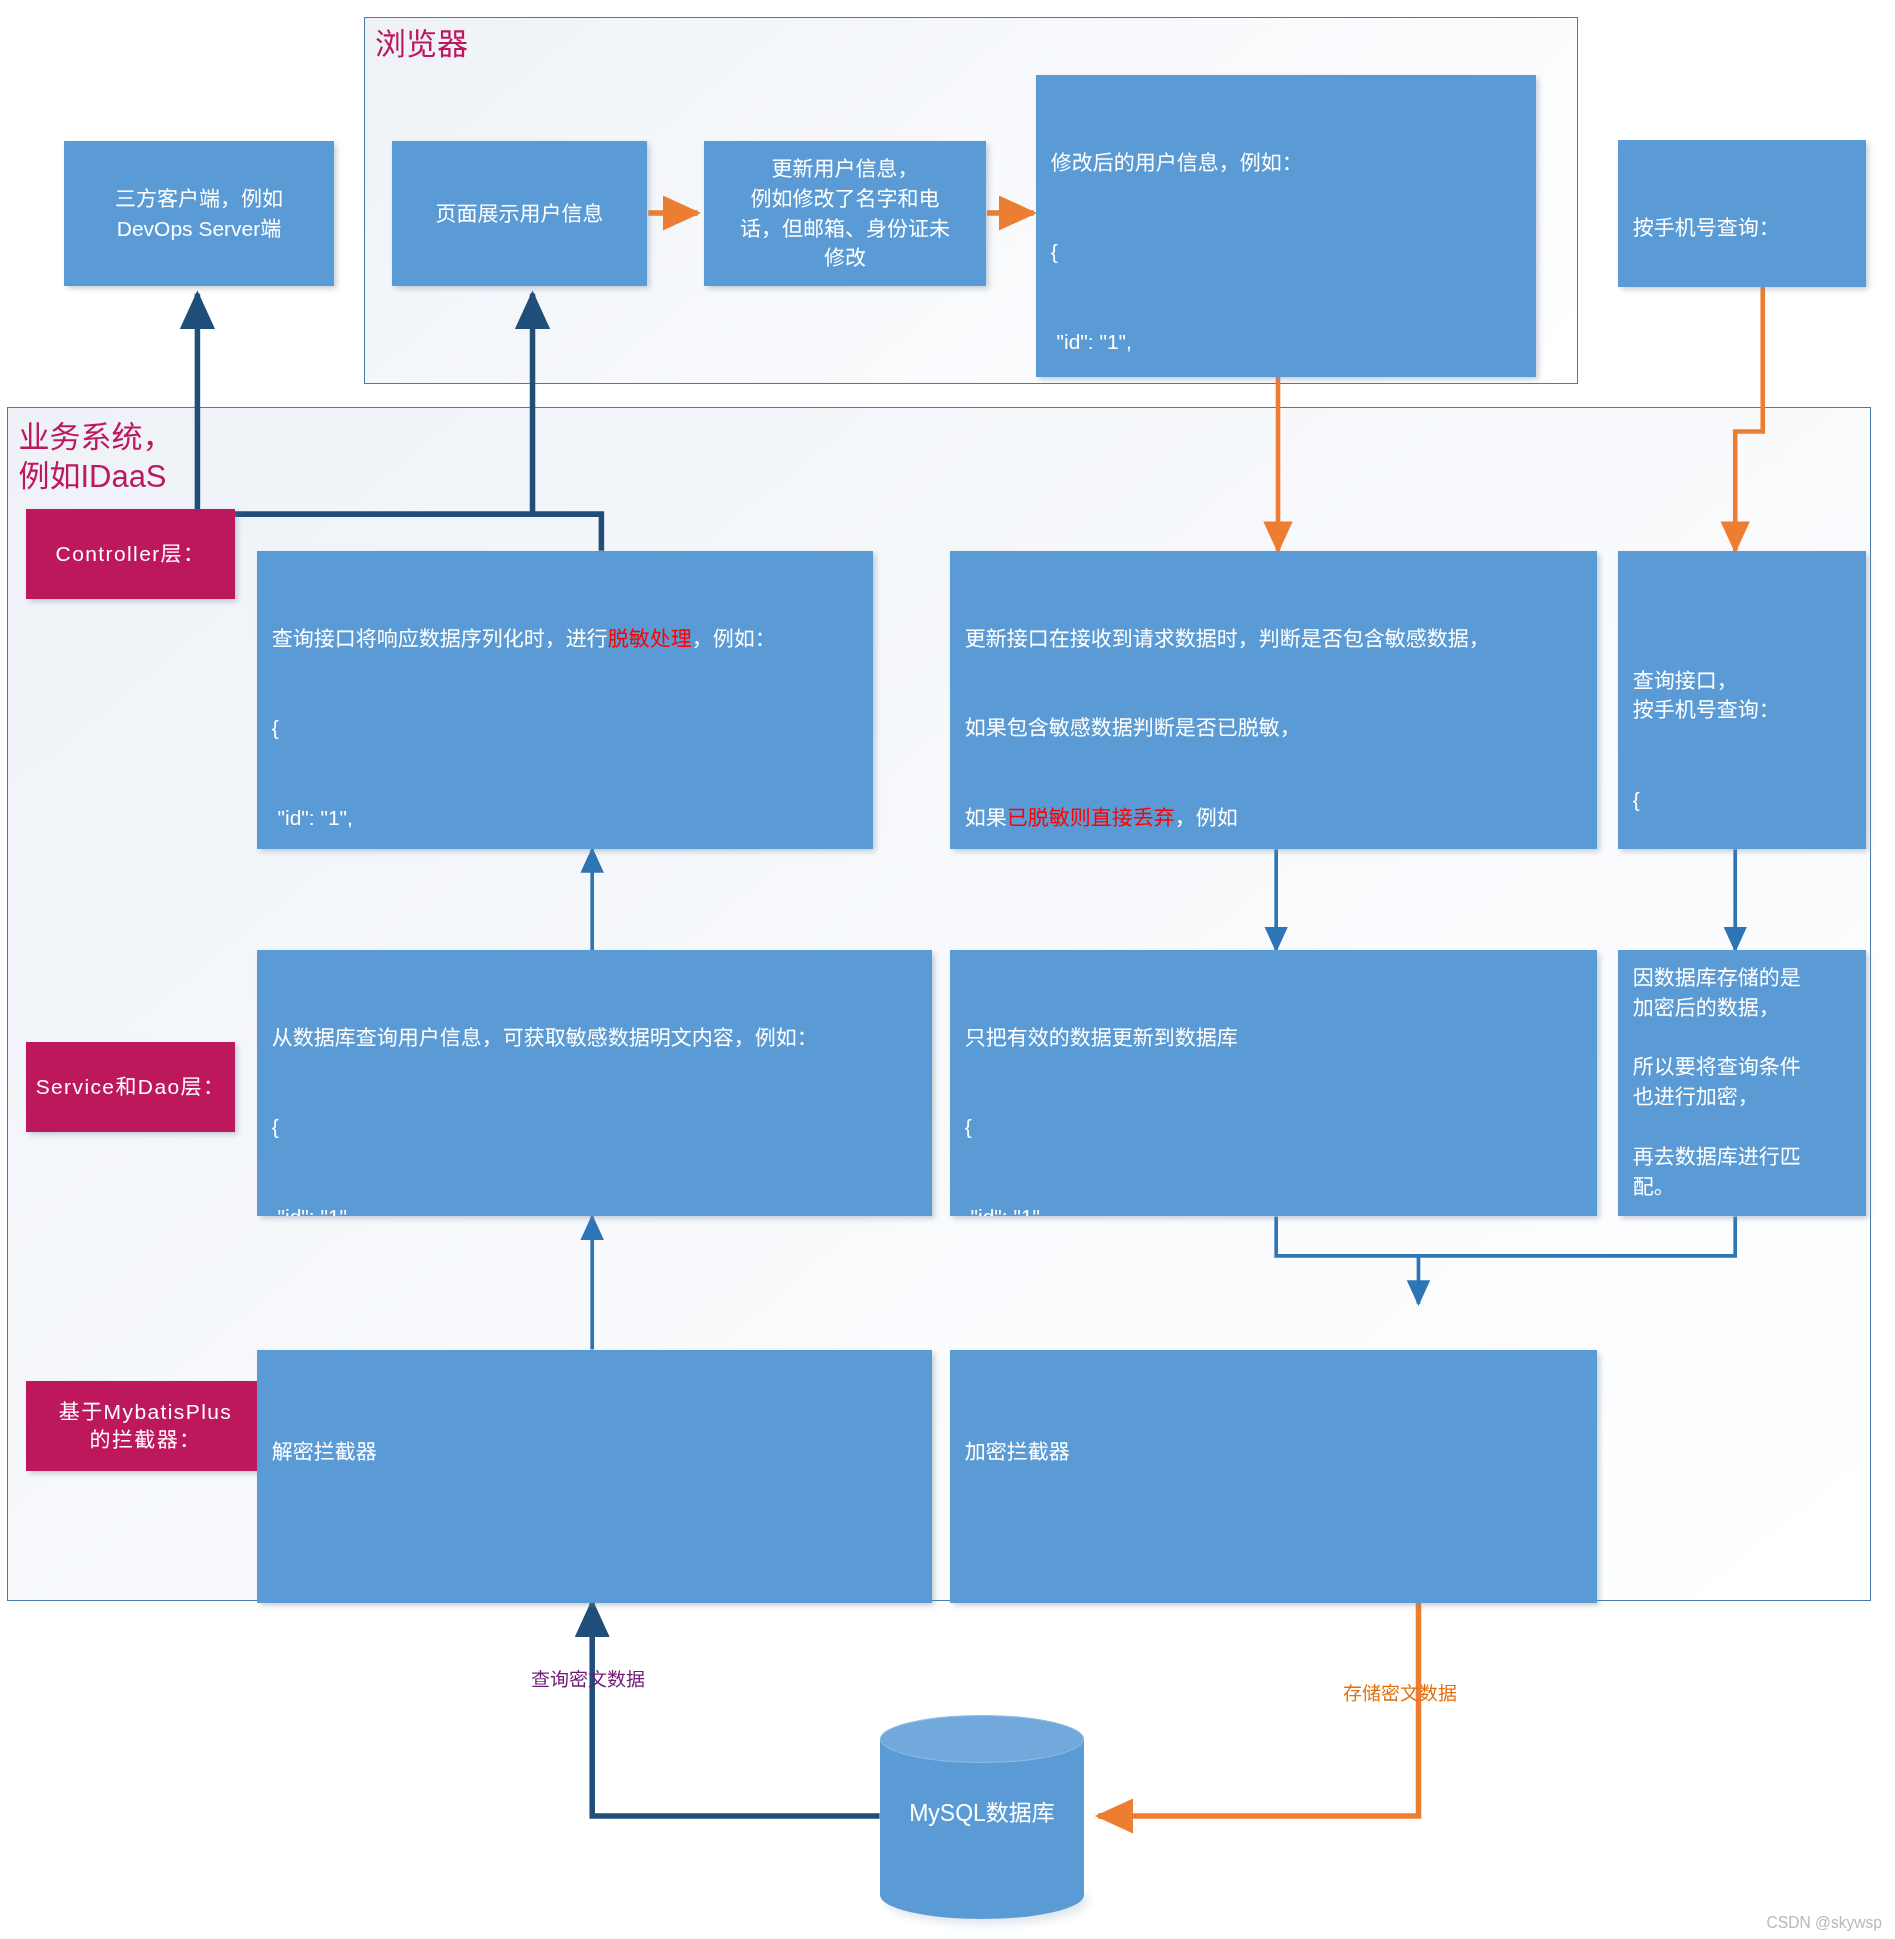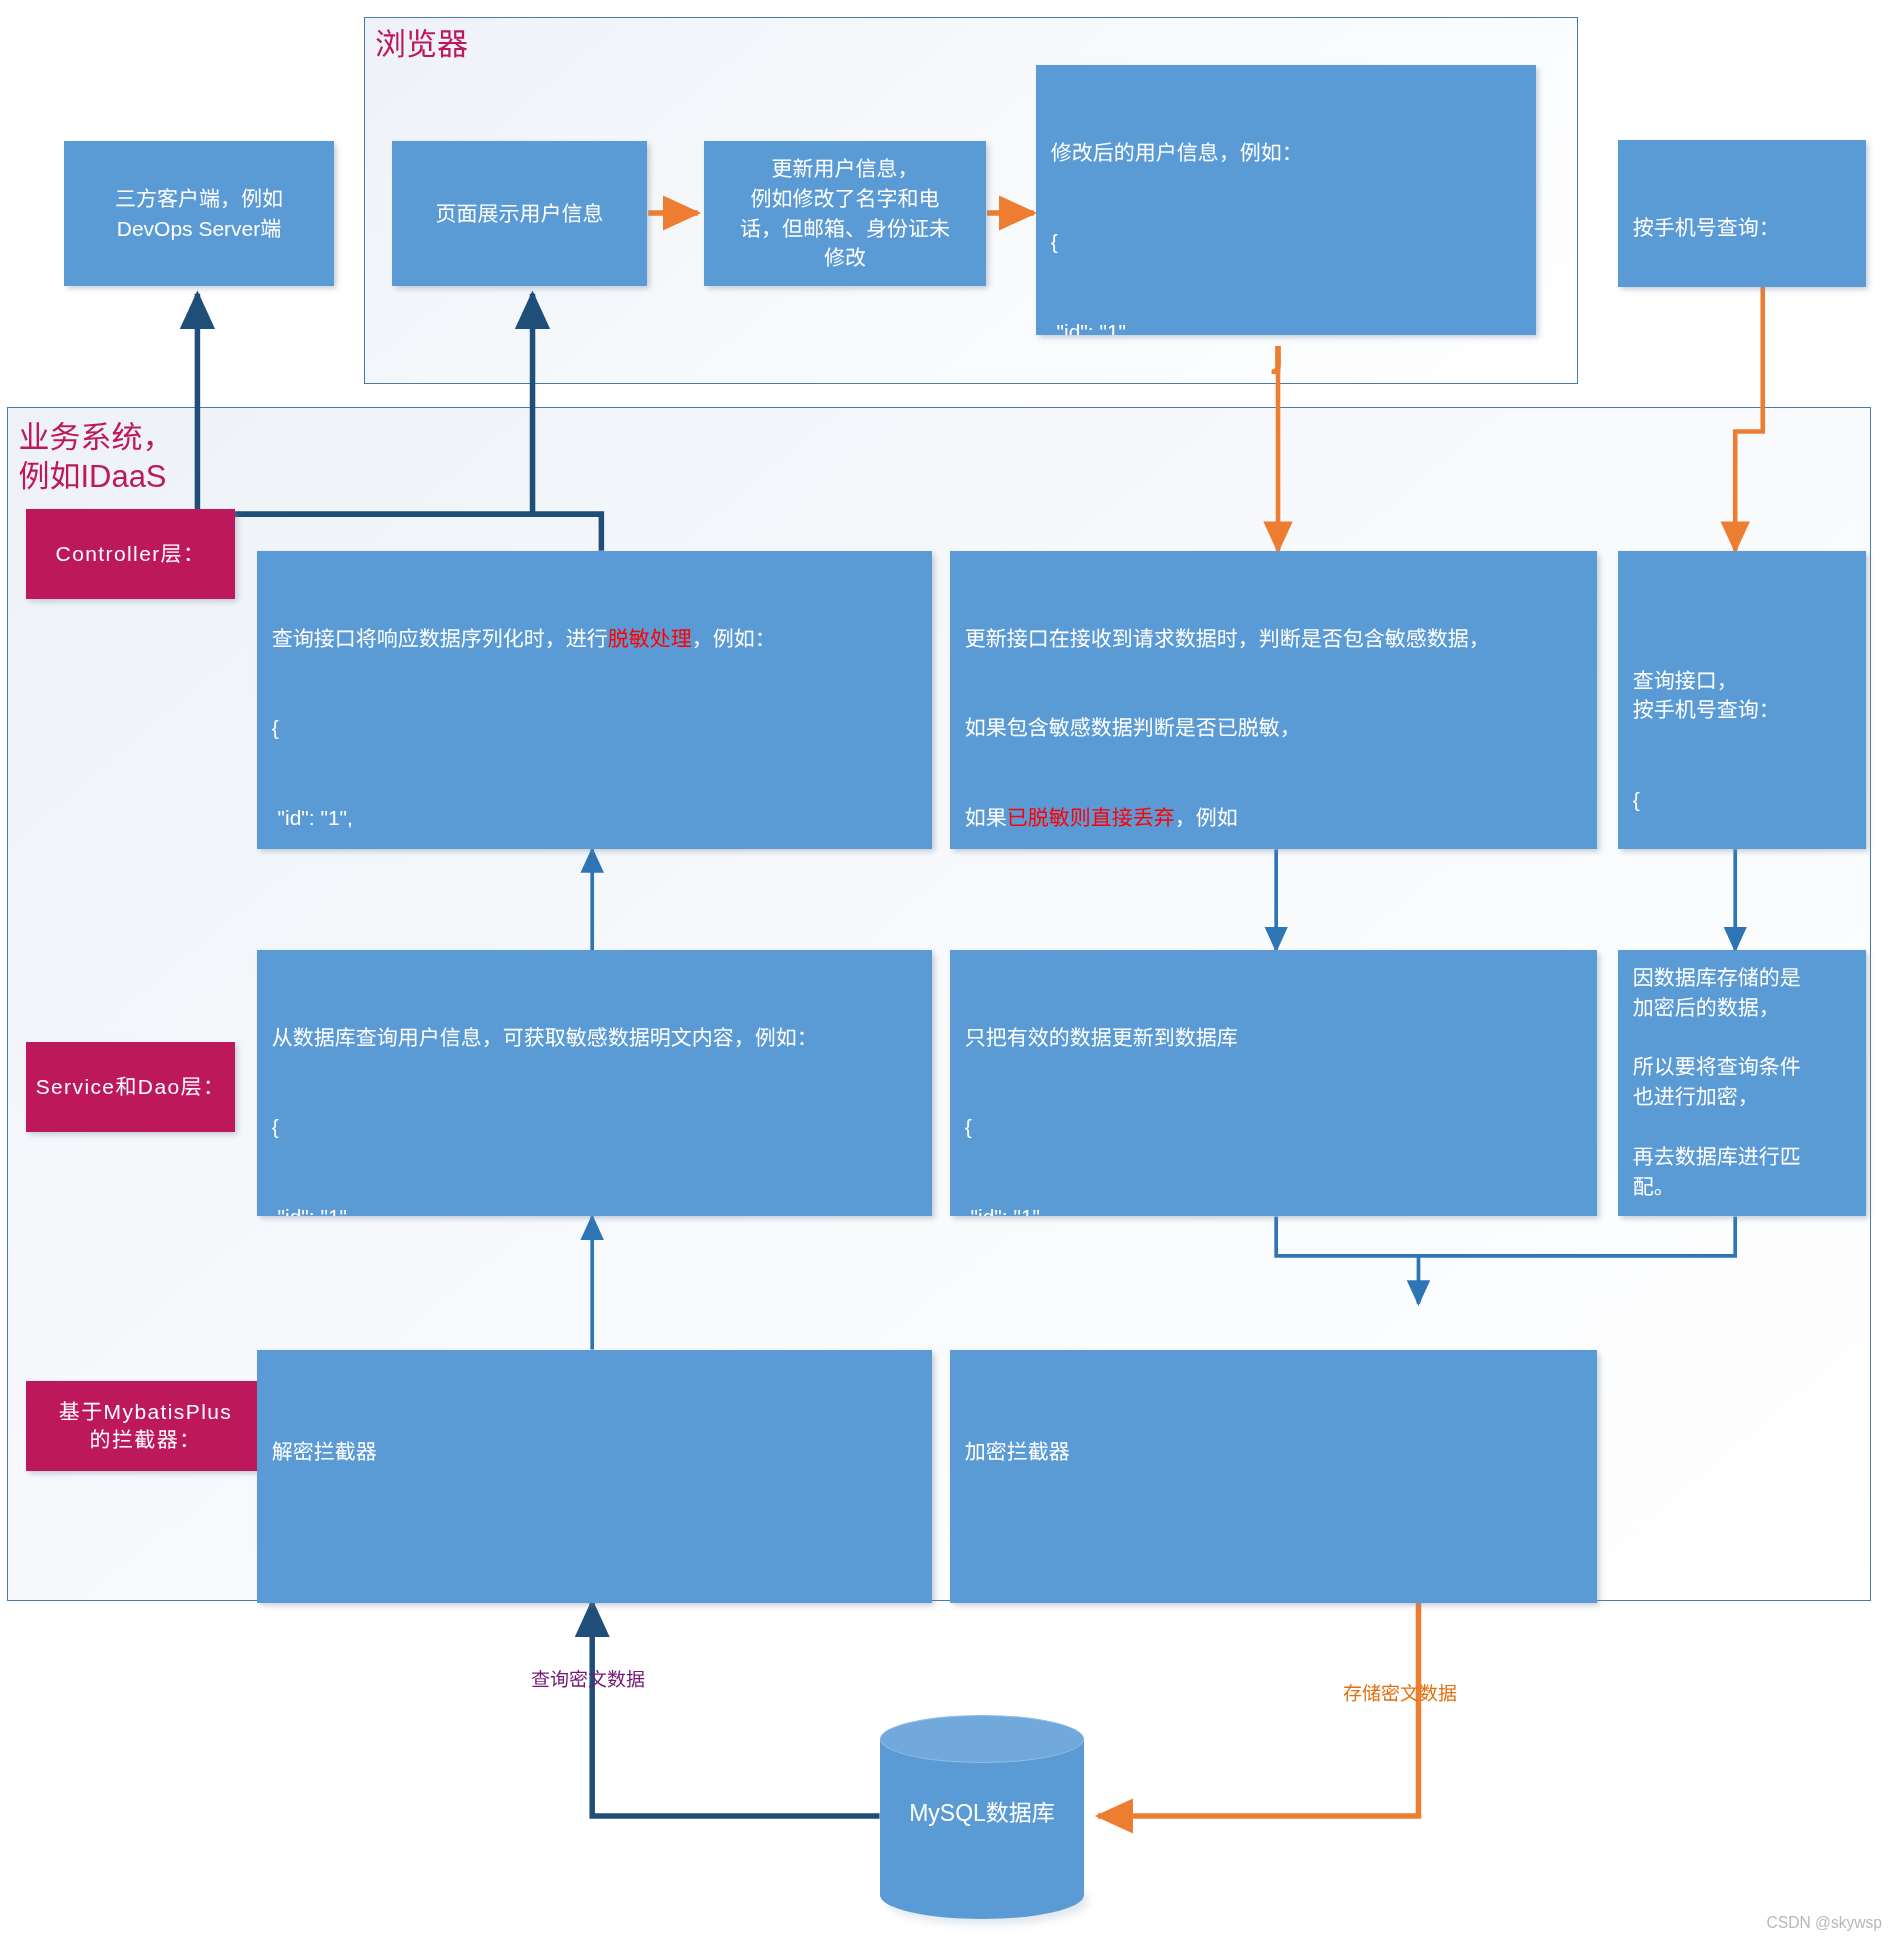--- a/index.html
+++ b/index.html
@@ -209,39 +209,39 @@
   <div class="box center" style="left:64px;top:141px;width:270px;height:145px;">三方客户端，例如
 DevOps Server端</div>
 
   <div class="box center" style="left:392px;top:141px;width:255px;height:145px;">页面展示用户信息</div>
 
   <div class="box center" style="left:704px;top:141px;width:282px;height:145px;">更新用户信息，
 例如修改了名字和电
 话，但邮箱、身份证未
 修改</div>
 
-  <div class="box" style="left:1036px;top:65px;width:500px;height:270px;">
+  <div class="box" style="left:1036px;top:75px;width:500px;height:302px;">
     <span class="ln">修改后的用户信息，例如：</span>
     <span class="ln">{</span>
     <span class="ln"> "id": "1",</span>
     
     
     
     
     
   </div>
 
   <div class="box" style="left:1618px;top:140px;width:248px;height:147px;">
     <span class="ln">按手机号查询：</span>
     
     
     
   </div>
 
-  <div class="box" style="left:257px;top:551px;width:675px;height:298px;">
+  <div class="box" style="left:257px;top:551px;width:616px;height:298px;">
     <span class="ln"><span>查询接口将响应数据序列化时，进行</span><span class="red">脱敏处理</span><span>，例如：</span></span>
     <span class="ln">{</span>
     <span class="ln"> "id": "1",</span>
     
     
     
     
     
   </div>
 

